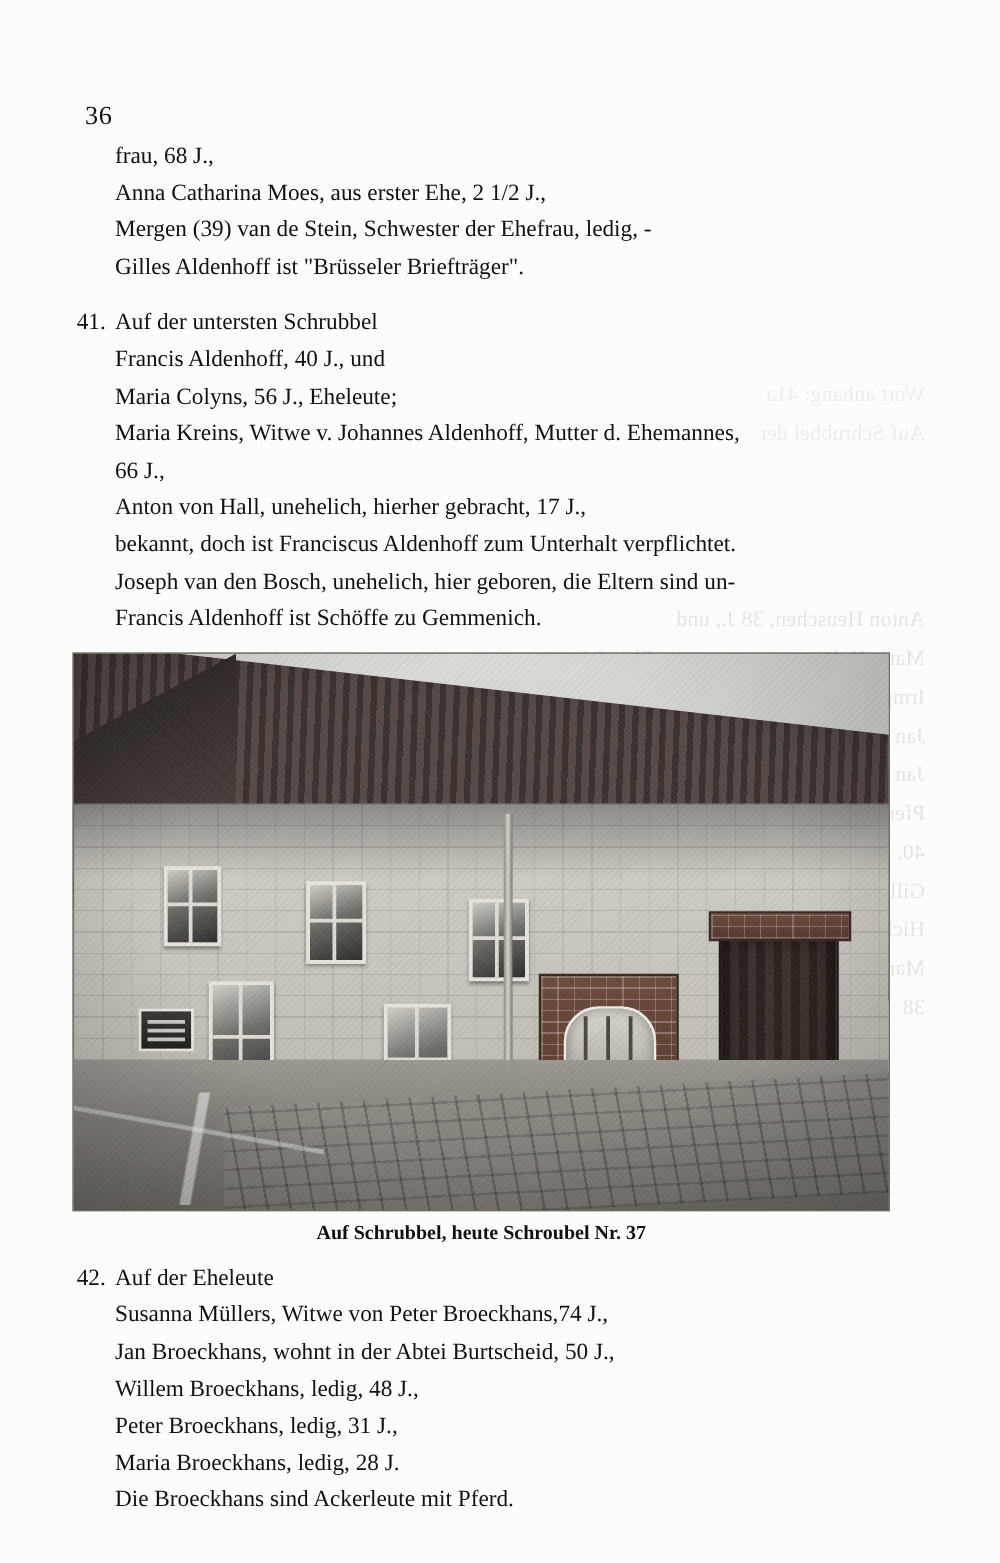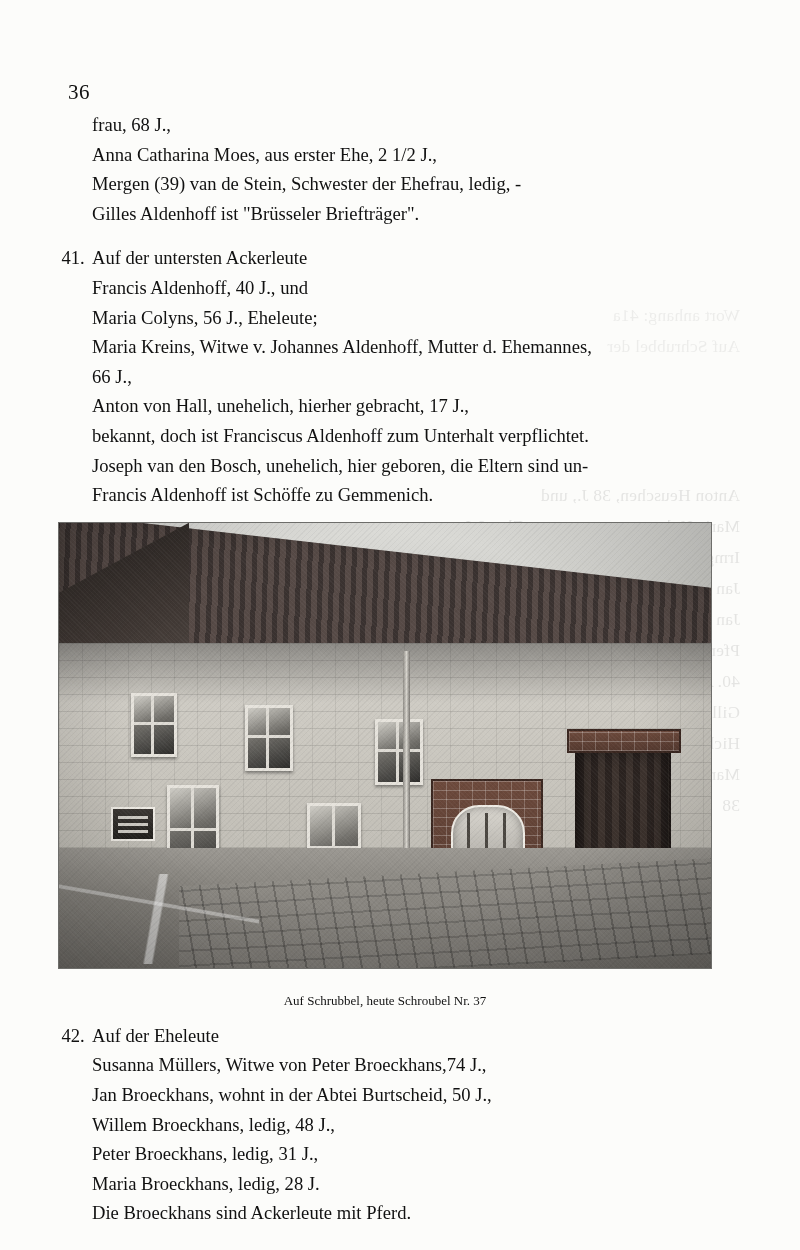--- a/index.html
+++ b/index.html
@@ -261,24 +261,24 @@
       repeating-linear-gradient(-45deg, rgba(0,0,0,.04) 0 1px, transparent 1px 4px);
     pointer-events: none;
   }
   .vignette {
     position: absolute;
     inset: 0;
     background: radial-gradient(ellipse at 50% 45%, rgba(0,0,0,0) 55%, rgba(0,0,0,.22) 100%);
     pointer-events: none;
   }
   .caption {
-    margin-top: 24px;
+    margin-top: 9px;
     text-align: center;
-    font-weight: normal;
-    font-size: 13px;
+    font-weight: bold;
+    font-size: 16px;
   }
   .after-figure {
     margin-top: 12px;
   }
 </style>
 </head>
 <body>
 
 <div class="page">
 
@@ -308,21 +308,21 @@
         <span class="line">Mergen (39) van de Stein, Schwester der Ehefrau, ledig, -</span>
         <span class="line">Gilles Aldenhoff ist "Brüsseler Briefträger".</span>
       </p>
     </div>
 
     <div class="spacer"></div>
 
     <div class="block">
       <p class="para">
         <span class="num">41.</span>
-        <span class="line">Auf der untersten Ackerleute</span>
+        <span class="line">Auf der untersten Schrubbel</span>
         <span class="line">Francis Aldenhoff, 40 J., und</span>
         <span class="line">Maria Colyns, 56 J., Eheleute;</span>
         <span class="line">Maria Kreins, Witwe v. Johannes Aldenhoff, Mutter d. Ehemannes,</span>
         <span class="line">66 J.,</span>
         <span class="line">Anton von Hall, unehelich, hierher gebracht, 17 J.,</span>
         <span class="line">bekannt, doch ist Franciscus Aldenhoff zum Unterhalt verpflichtet.</span>
         <span class="line">Joseph van den Bosch, unehelich, hier geboren, die Eltern sind un-</span>
         <span class="line">Francis Aldenhoff ist Schöffe zu Gemmenich.</span>
       </p>
     </div>

